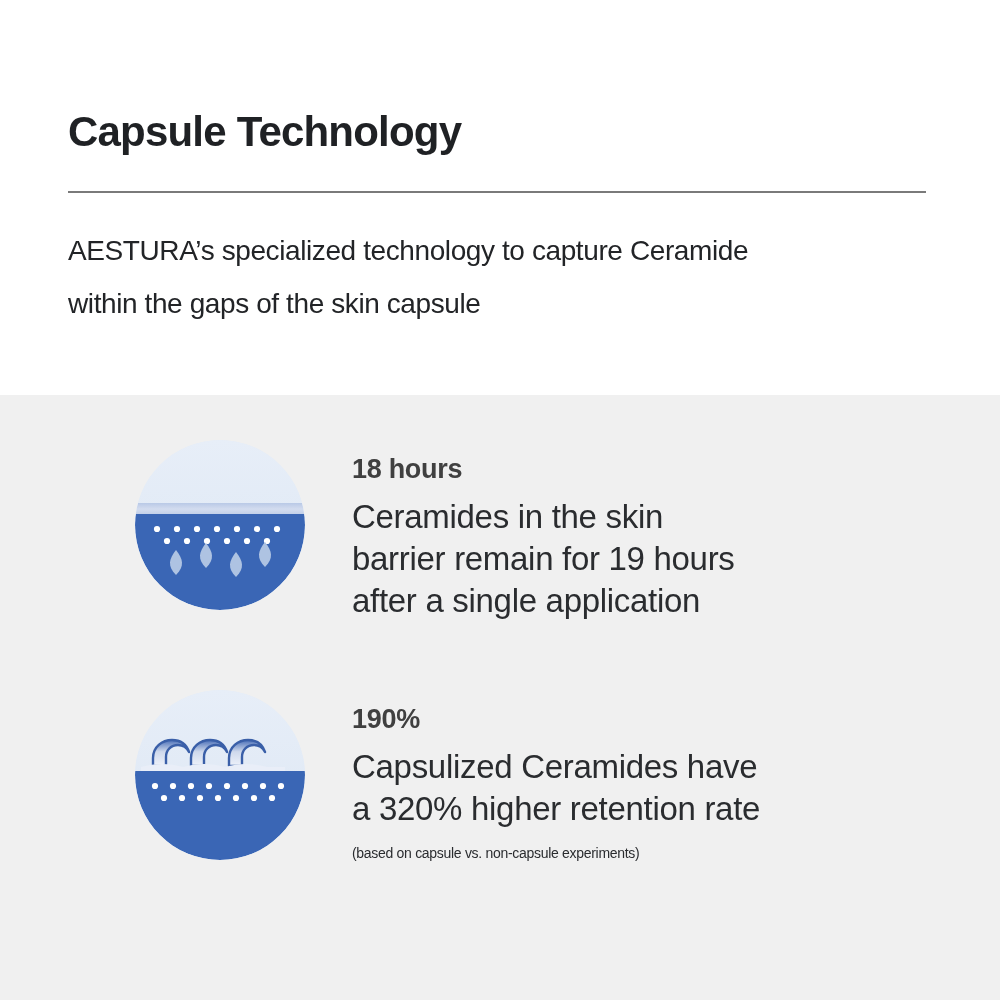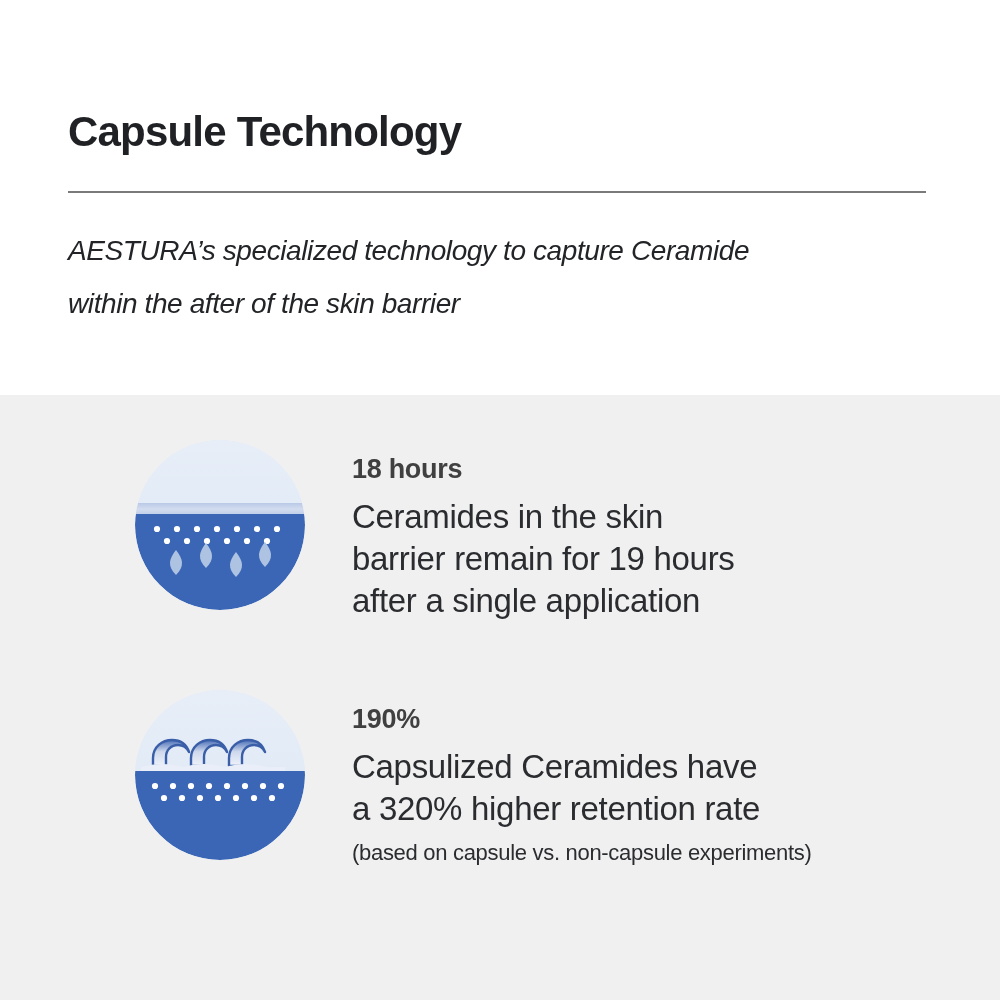--- a/index.html
+++ b/index.html
@@ -55,21 +55,20 @@
     top: 224px;
     width: 880px;
     font-size: 28px;
     line-height: 53px;
     color: #222427;
     letter-spacing: -0.4px;
   }
   .subtitle .sub-line {
     display: block;
     white-space: nowrap;
-    font-style: italic;
   }
 
   
   .gray-section {
     position: absolute;
     left: 0;
     top: 395px;
     width: 1000px;
     height: 605px;
     background: #f0f0f0;
@@ -118,41 +117,41 @@
   .desc-line {
     display: block;
     font-size: 33px;
     line-height: 42px;
     color: #2a2c2f;
     letter-spacing: -0.3px;
     white-space: nowrap;
   }
   .note-line {
     display: block;
-    font-size: 22px;
+    font-size: 14px;
     line-height: 34px;
     color: #2a2c2f;
     letter-spacing: -0.3px;
     white-space: nowrap;
     margin-top: 6px;
   }
 </style>
 </head>
 <body>
 
 <div id="page">
 
   <div class="header-section">
     <div class="page-title">Capsule Technology</div>
 
     <div class="title-divider"></div>
 
     <div class="subtitle">
       <span class="sub-line">AESTURA’s specialized technology to capture Ceramide</span>
-      <span class="sub-line">within the after of the skin barrier</span>
+      <span class="sub-line">within the gaps of the skin capsule</span>
     </div>
   </div>
 
   <div class="gray-section">
 
     <div class="feature-row row-1">
 
       <div class="icon-circle">
         <svg class="icon-svg" viewBox="0 0 170 170" xmlns="http://www.w3.org/2000/svg">
           <defs>

